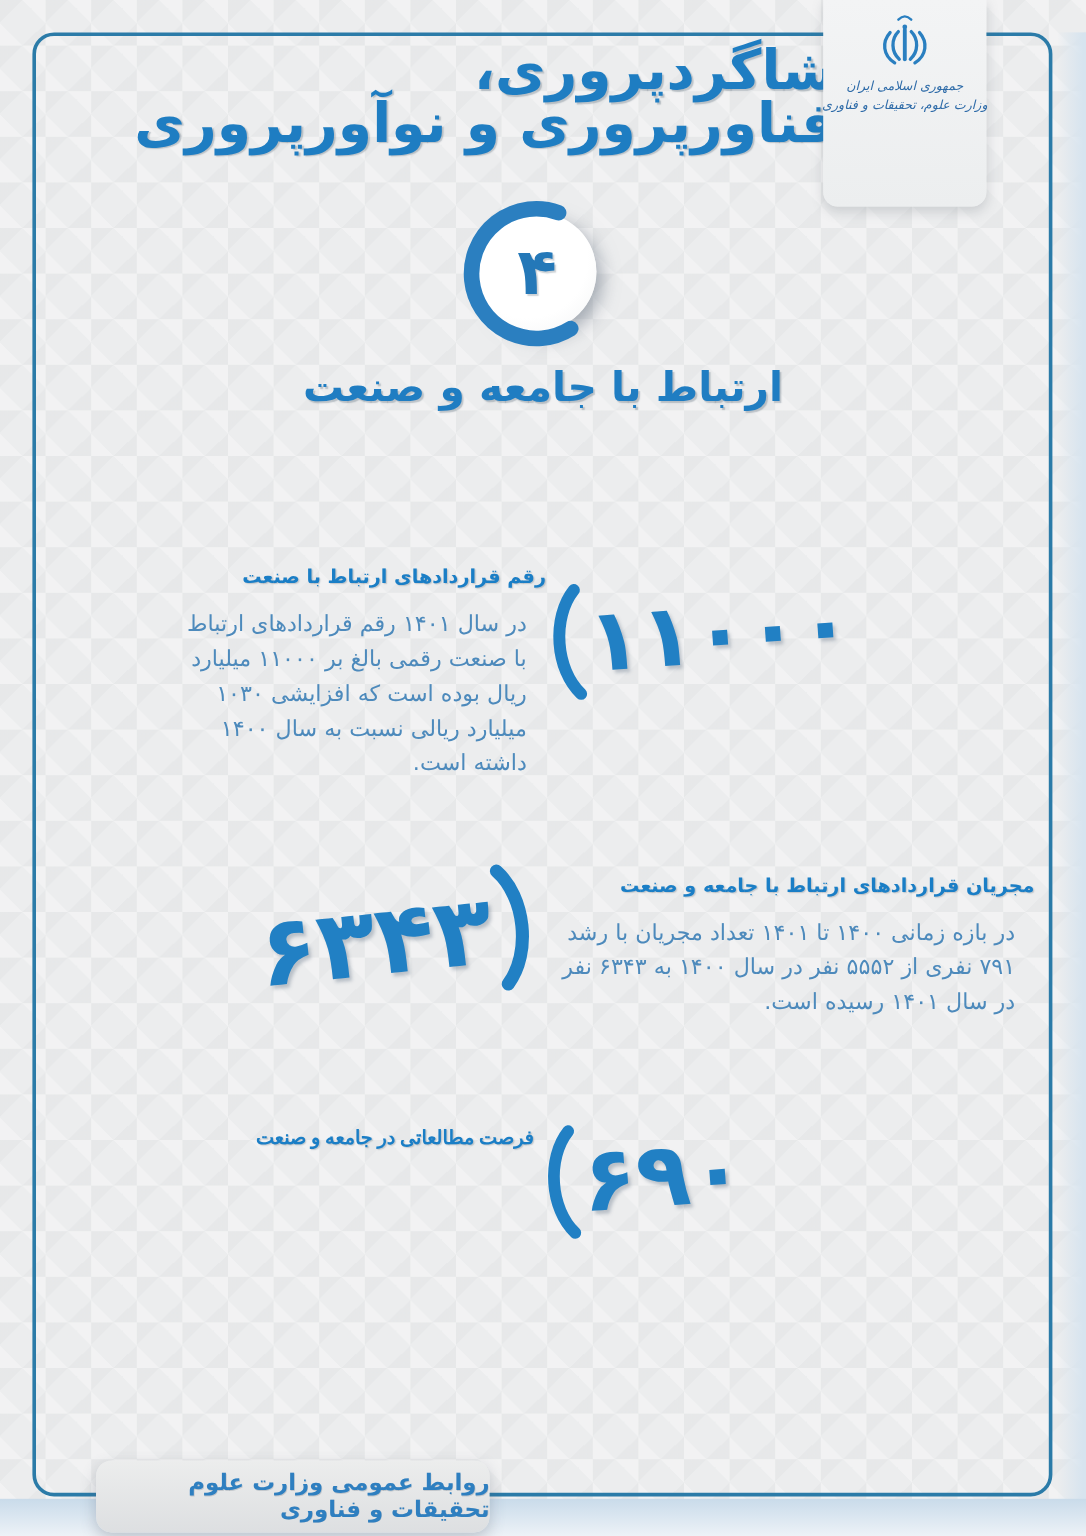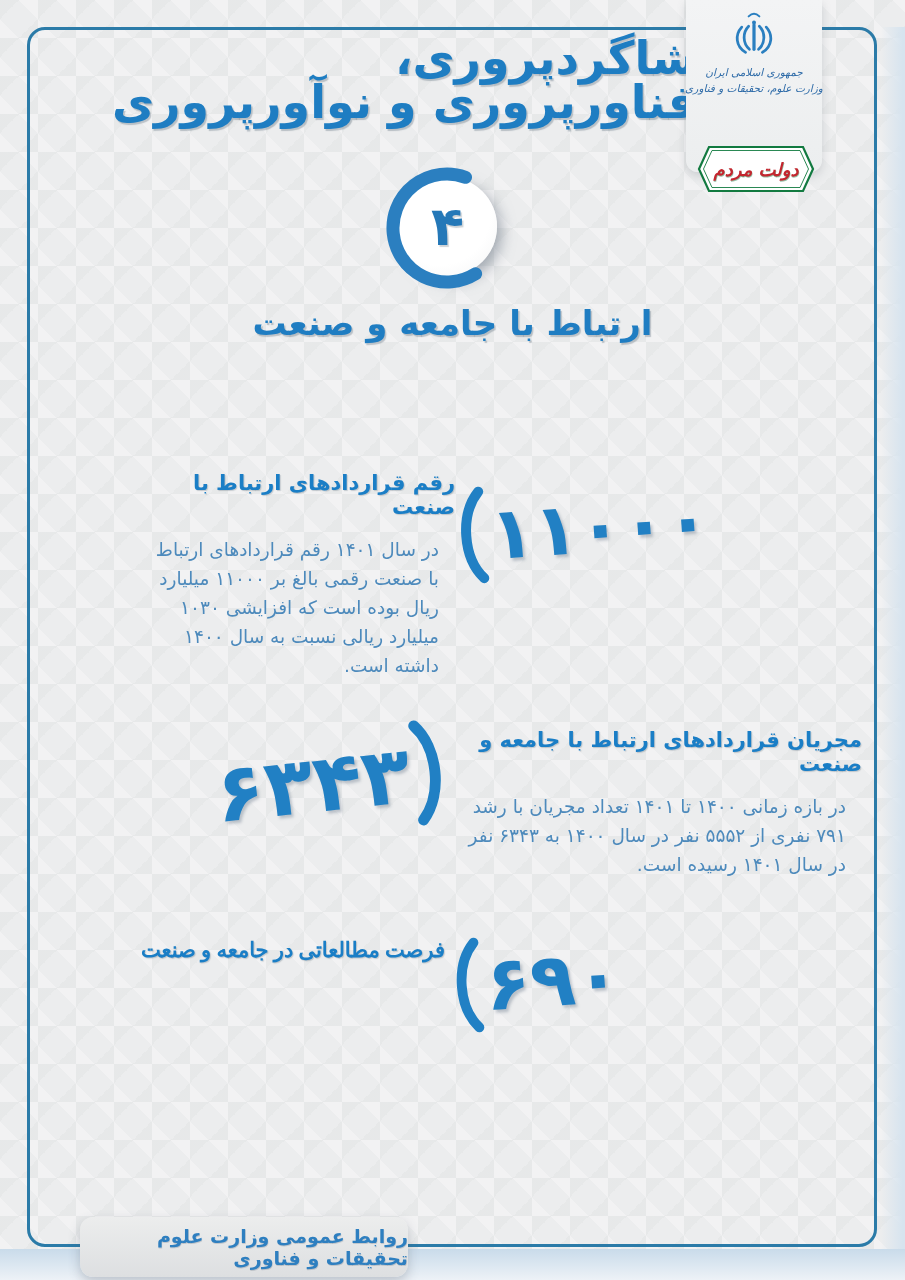--- a/index.html
+++ b/index.html
@@ -68,21 +68,21 @@
     text-shadow:1.5px 1.5px 1px rgba(90,105,120,.3);
   }
   .section-title{
     position:absolute; left:0; width:905px; top:303px; z-index:2;
     text-align:center; direction:rtl; color:#1f7dc2; font-weight:bold; font-size:34px;
     text-shadow:1.5px 1.5px 1px rgba(90,105,120,.35);
   }
   
   .stat-text{position:absolute; z-index:2; direction:rtl; text-align:right;}
   .stat-text h3{
-    margin:0 0 7px 0; color:#1a7ec6; font-size:21px; font-weight:bold;
+    margin:0 0 7px 0; color:#1a7ec6; font-size:16px; font-weight:bold;
     text-shadow:1px 1px 1px rgba(90,105,120,.3);
   }
   .stat-text p{margin:16px; color:#4d8abc; font-size:18.5px; line-height:29px; font-weight:500;}
   .stat-number{
     position:absolute; z-index:2; display:flex; align-items:center; direction:ltr;
   }
   .stat-number .digits{
     font-weight:bold; color:#2180c4; letter-spacing:2px;
     text-shadow:2px 3px 3px rgba(90,105,125,.35);
   }
@@ -131,27 +131,20 @@
         <path d="M23 22 C15 30 15 44 24 52" stroke-width="3.6"></path>
         <path d="M37 22 C45 30 45 44 36 52" stroke-width="3.6"></path>
         <path d="M14 23 C5 33 6 48 19 56" stroke-width="3.6"></path>
         <path d="M46 23 C55 33 54 48 41 56" stroke-width="3.6"></path>
       </g>
     </svg>
     <div class="script">جمهوری اسلامی ایران</div>
     <div class="script">وزارت علوم، تحقیقات و فناوری</div>
   </div>
 
-  <div class="dolat-badge">
-    <svg viewBox="0 0 118 48">
-      <polygon points="12,2 106,2 116,24 106,46 12,46 2,24" fill="#ffffff" stroke="#127a40" stroke-width="2.2"></polygon>
-      <polygon points="15,5.5 103,5.5 111.5,24 103,42.5 15,42.5 6.5,24" fill="none" stroke="#127a40" stroke-width="0.9"></polygon>
-    </svg>
-    <div class="badge-text">دولت مردم</div>
-  </div>
 
   <div class="section-badge">
     <div class="white-circle"></div>
     <svg class="arc" viewBox="0 0 124 124">
       <path d="M80.5 11.3 A54 54 0 1 0 90.6 107.8" fill="none" stroke="#2b7fc0" stroke-width="13" stroke-linecap="round"></path>
     </svg>
     <div class="num">۴</div>
   </div>
 
   <div class="section-title">ارتباط با جامعه و صنعت</div>

